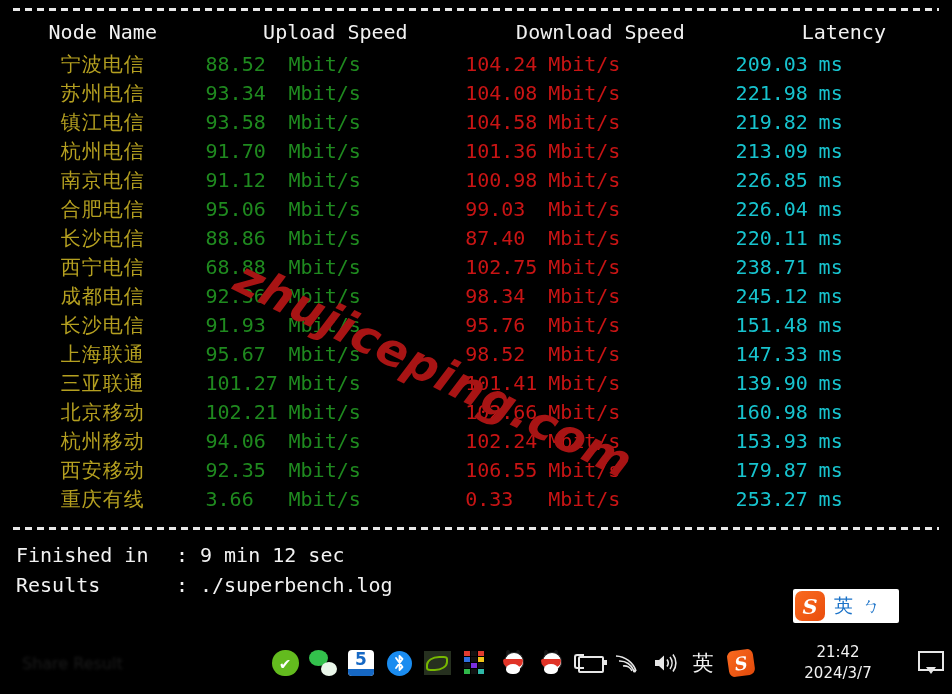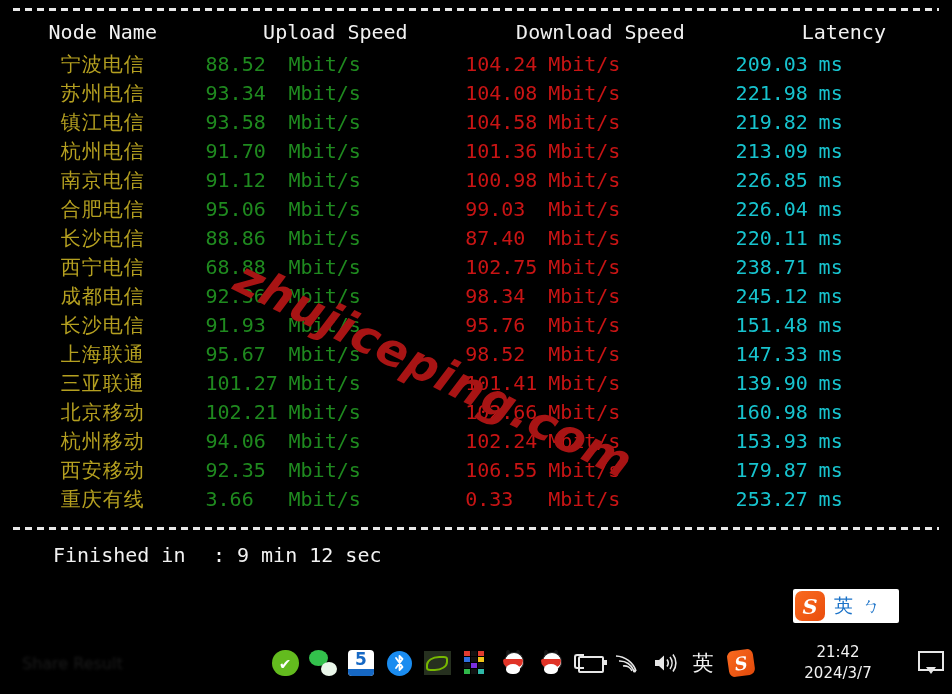--- a/index.html
+++ b/index.html
@@ -89,21 +89,21 @@
   
   #footer {
     position: absolute;
     left: 16px;
     top: 540px;
     font-size: 20px;
     line-height: 30px;
     color: #f2f2f2;
     white-space: pre;
   }
-  #footer .flabel { display: inline-block; width: 160px; margin-left: 37px; }
+  #footer .flabel { display: inline-block; width: 160px; }
   #footer .fcolon { display: inline-block; width: 24px; }
 
   
   #watermark {
     position: absolute;
     left: 250px;
     top: 250px;
     transform: rotate(26deg);
     transform-origin: left top;
     font-family: "DejaVu Sans", "Liberation Sans", sans-serif;
@@ -477,21 +477,21 @@
             <td class="node">重庆有线</td>
             <td class="up"><span class="num">3.66</span><span class="unit">Mbit/s</span></td>
             <td class="down"><span class="num">0.33</span><span class="unit">Mbit/s</span></td>
             <td class="lat"><span class="num">253.27</span><span class="unit">ms</span></td>
           </tr>
         </tbody>
     </table>
 
     <div class="sep mid"></div>
 
-    <div id="footer"><div><span class="flabel">Finished in</span><span class="fcolon">:</span><span>9 min 12 sec</span></div></div>
+    <div id="footer"><div><span class="flabel">Finished in</span><span class="fcolon">:</span><span>9 min 12 sec</span></div><div><span class="flabel">Results</span><span class="fcolon">:</span><span>./superbench.log</span></div></div>
 
     <div id="watermark">zhujiceping.com</div>
   </div>
 
   <div id="ime-bar">
     <div class="s-logo">S</div>
     <div class="ime-cn">英</div>
     <div class="ime-kb">ㄅ</div>
   </div>
 

